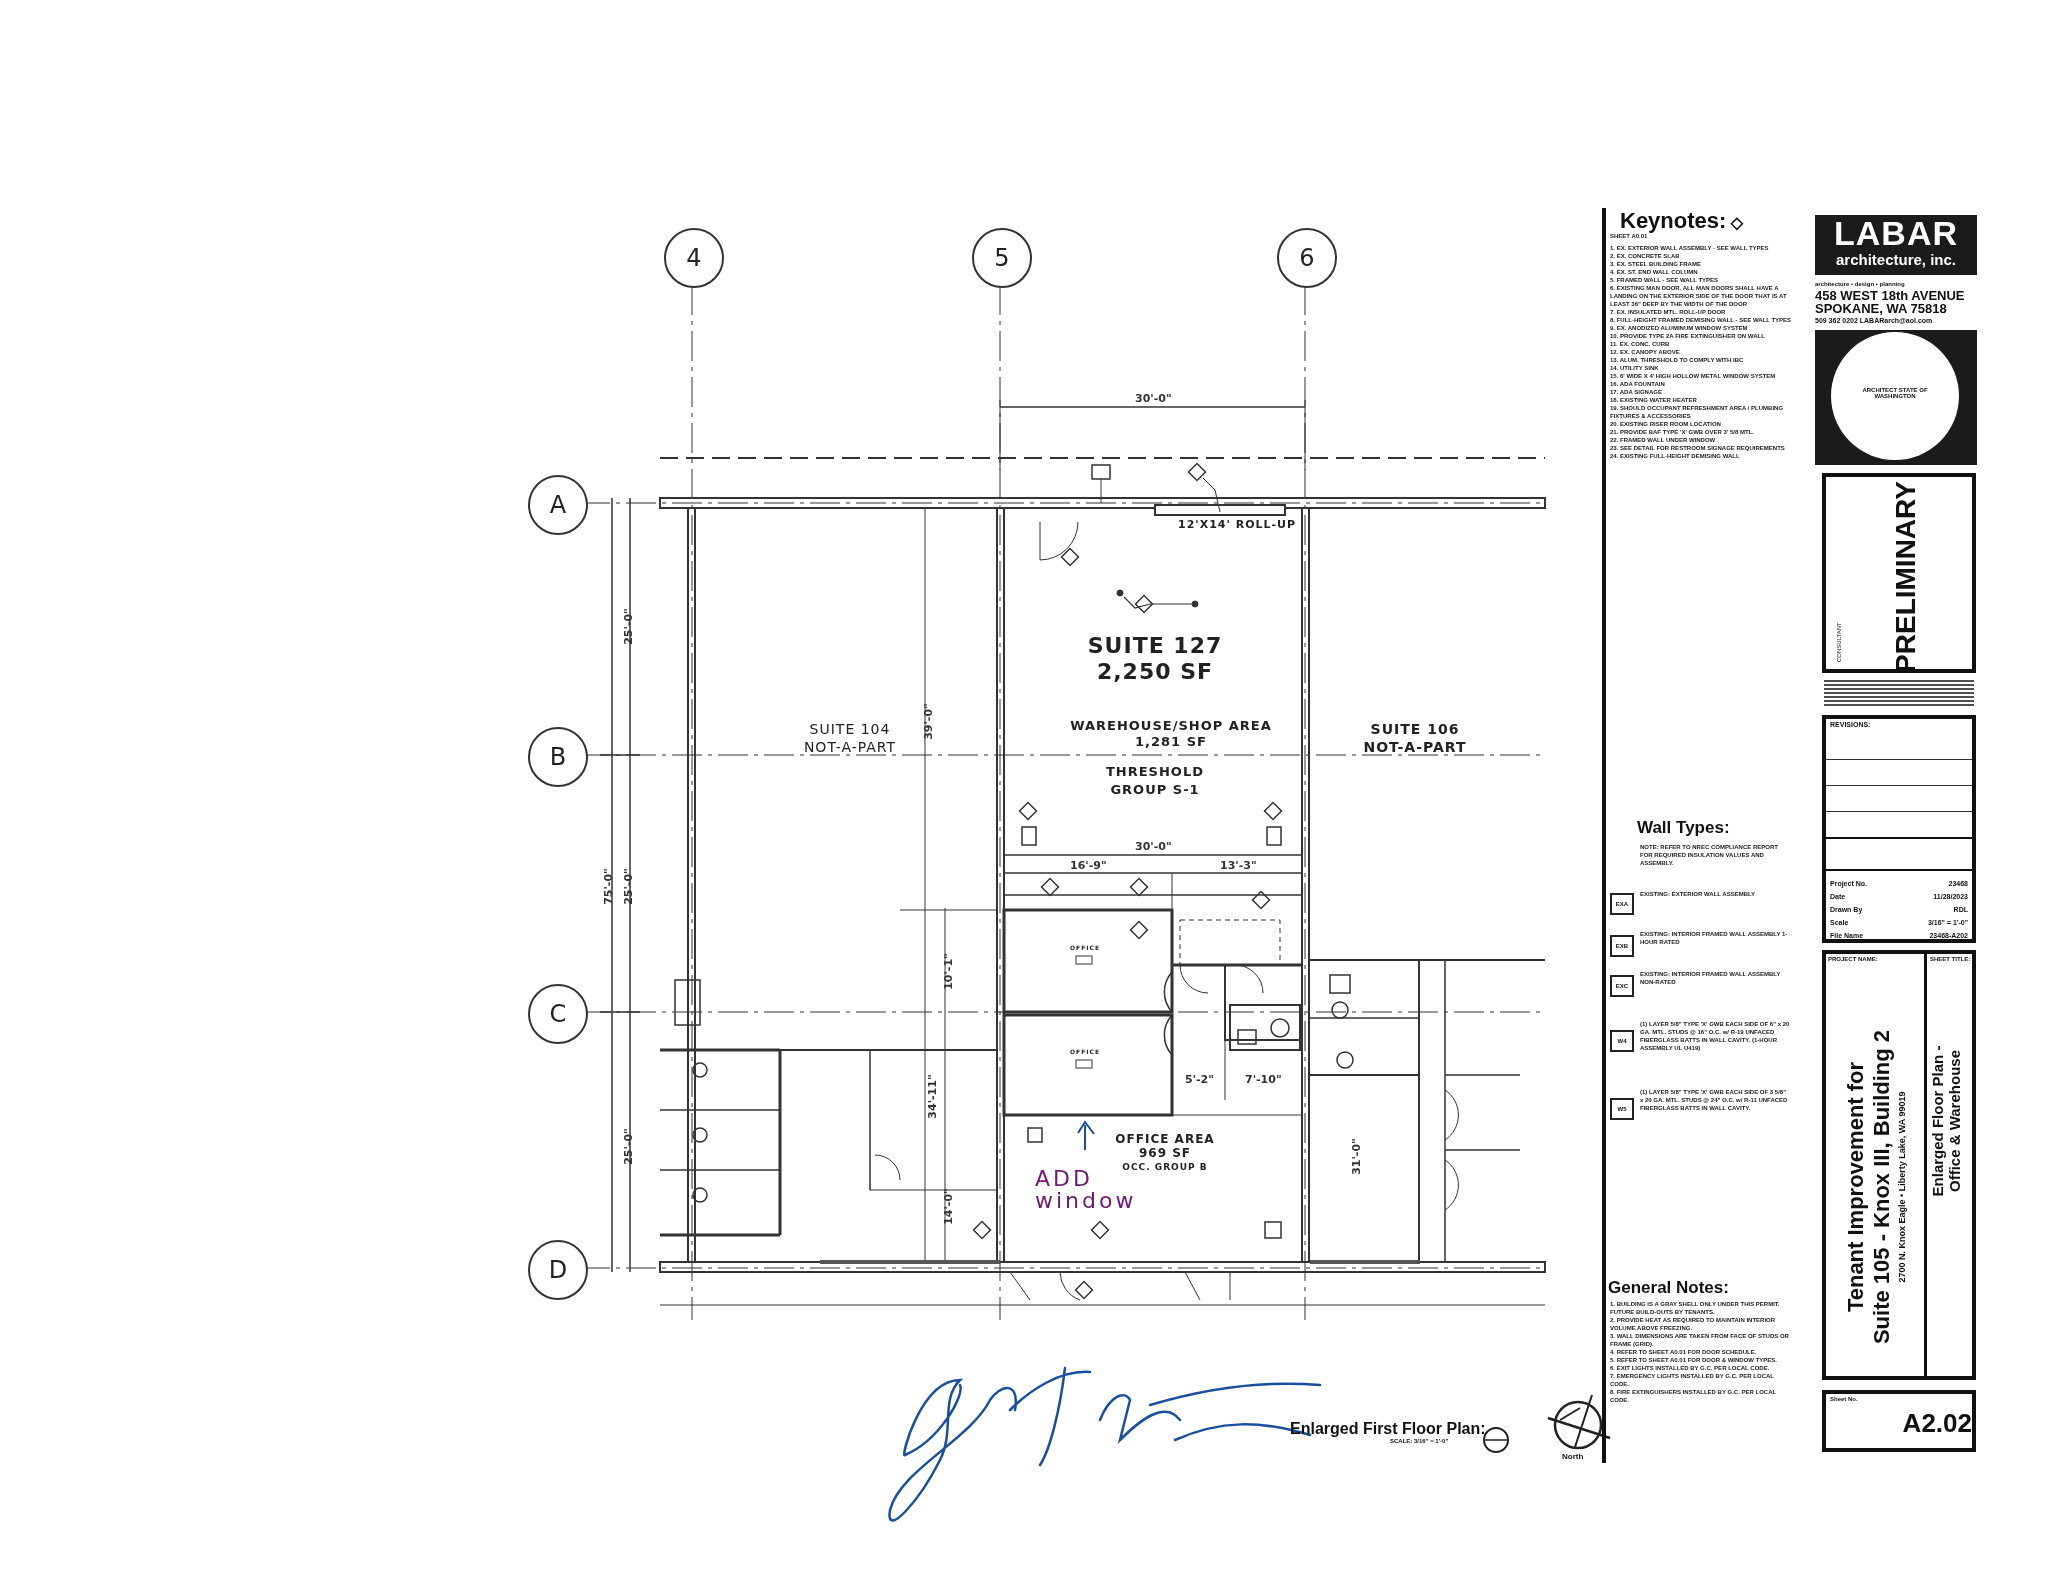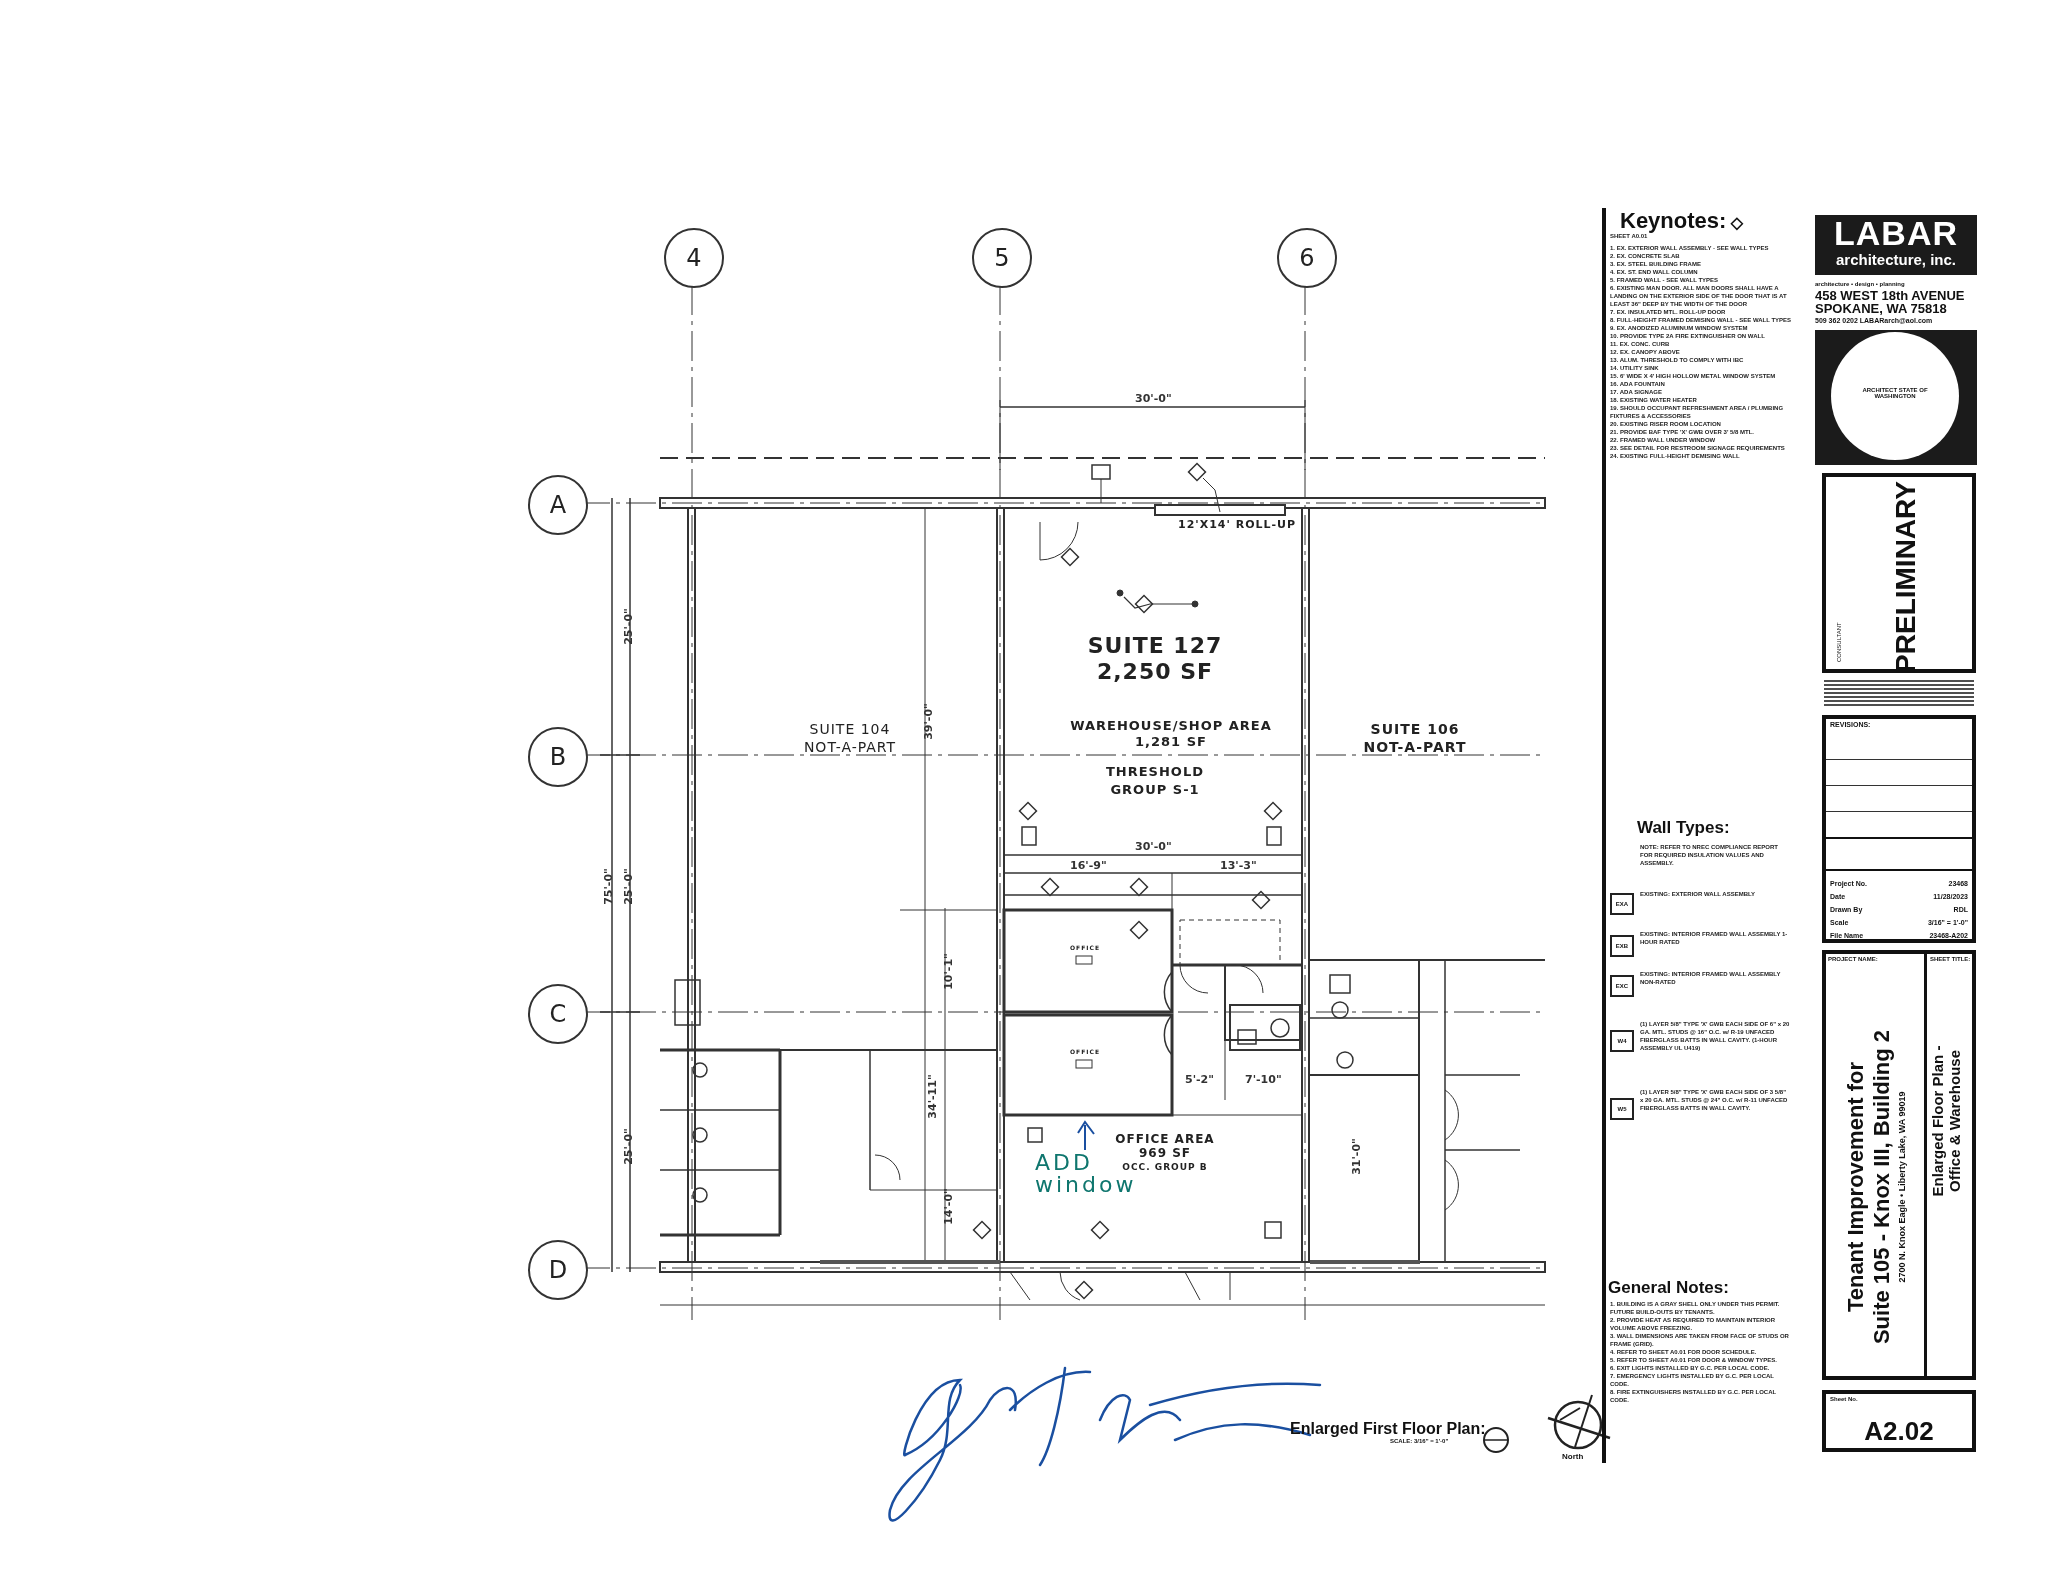--- a/index.html
+++ b/index.html
@@ -3,21 +3,21 @@
 <meta charset="utf-8">
 <style>
   html,body{margin:0;padding:0;background:#fff;}
   body{width:2048px;height:1583px;position:relative;overflow:hidden;font-family:"Liberation Sans",sans-serif;color:#111;}
   .abs{position:absolute;}
   .plan-svg{position:absolute;left:0;top:0;}
   .cad{font-family:"DejaVu Sans",sans-serif;font-weight:bold;letter-spacing:1px;color:#222;text-align:center;}
   .grid-bubble{position:absolute;width:56px;height:56px;border:2px solid #333;border-radius:50%;display:flex;align-items:center;justify-content:center;font-family:"DejaVu Sans",sans-serif;font-size:24px;color:#222;background:#fff;}
   .dim{position:absolute;font-family:"DejaVu Sans",sans-serif;font-size:11px;font-weight:bold;color:#333;}
   .vdim{transform:rotate(-90deg);transform-origin:center;}
-  .hand{position:absolute;font-family:"DejaVu Sans",sans-serif;color:#0f766e;font-size:22px;letter-spacing:3px;}
+  .hand{position:absolute;font-family:"DejaVu Sans",sans-serif;color:#701a75;font-size:22px;letter-spacing:3px;margin-top:16px;}
   
   .tb-line{position:absolute;background:#111;}
   .keynotes-title{position:absolute;left:1620px;top:208px;font-size:22px;font-weight:bold;}
   .tiny-lines{position:absolute;font-size:6px;line-height:8px;font-weight:bold;color:#222;}
   .labar{position:absolute;left:1815px;top:215px;width:162px;height:60px;background:#1b1b1b;color:#fff;text-align:center;}
   .labar .big{font-size:34px;font-weight:bold;line-height:36px;letter-spacing:1px;}
   .labar .sub{font-size:15px;font-weight:bold;line-height:18px;}
   .addr{position:absolute;left:1815px;top:280px;width:166px;font-size:8px;font-weight:bold;line-height:11px;}
   .addr .a2{font-size:13px;line-height:13px;}
   .stamp{position:absolute;left:1815px;top:330px;width:162px;height:135px;background:#1b1b1b;}
@@ -339,21 +339,21 @@
     <div style="font-size:9px;line-height:14px;">2700 N. Knox Eagle • Liberty Lake, WA 99019</div>
   </div>
   <div class="rot" style="left:10px;top:150px;width:220px;text-align:center;font-size:15px;font-weight:bold;line-height:17px;">
     <div>Enlarged Floor Plan -</div>
     <div>Office &amp; Warehouse</div>
   </div>
 </div>
 
 <div class="sheetbox">
   <div style="position:absolute;left:4px;top:2px;font-size:6px;font-weight:bold;">Sheet No.</div>
-  <div style="position:absolute;left:0;right:0;top:22px;text-align:center;font-size:26px;font-weight:bold;">A2.02</div>
+  <div style="position:absolute;left:0;right:0;top:14px;text-align:right;font-size:26px;font-weight:bold;">A2.02</div>
 </div>
 
 <div class="walltypes-title">Wall Types:</div>
 <div class="tiny-lines" style="left:1640px;top:843px;width:150px;">NOTE: REFER TO NREC COMPLIANCE REPORT FOR REQUIRED INSULATION VALUES AND ASSEMBLY.</div>
 <div class="wt-tag" style="left:1610px;top:893px;">EXA</div>
 <div class="tiny-lines" style="left:1640px;top:890px;width:150px;">EXISTING: EXTERIOR WALL ASSEMBLY</div>
 <div class="wt-tag" style="left:1610px;top:935px;">EXB</div>
 <div class="tiny-lines" style="left:1640px;top:930px;width:150px;">EXISTING: INTERIOR FRAMED WALL ASSEMBLY 1-HOUR RATED</div>
 <div class="wt-tag" style="left:1610px;top:975px;">EXC</div>
 <div class="tiny-lines" style="left:1640px;top:970px;width:150px;">EXISTING: INTERIOR FRAMED WALL ASSEMBLY NON-RATED</div>

